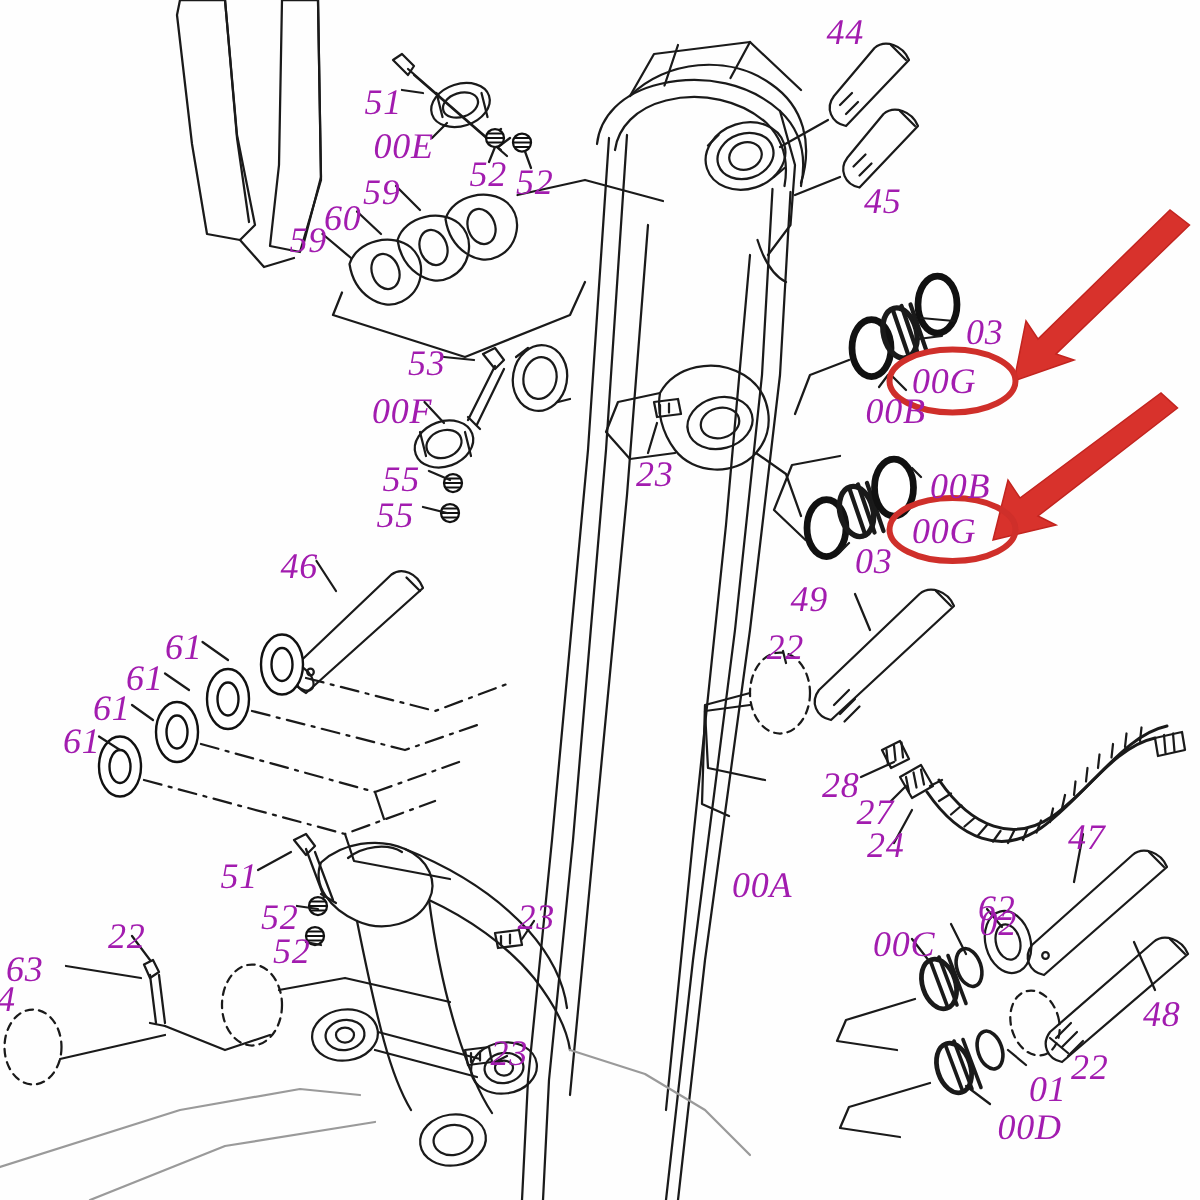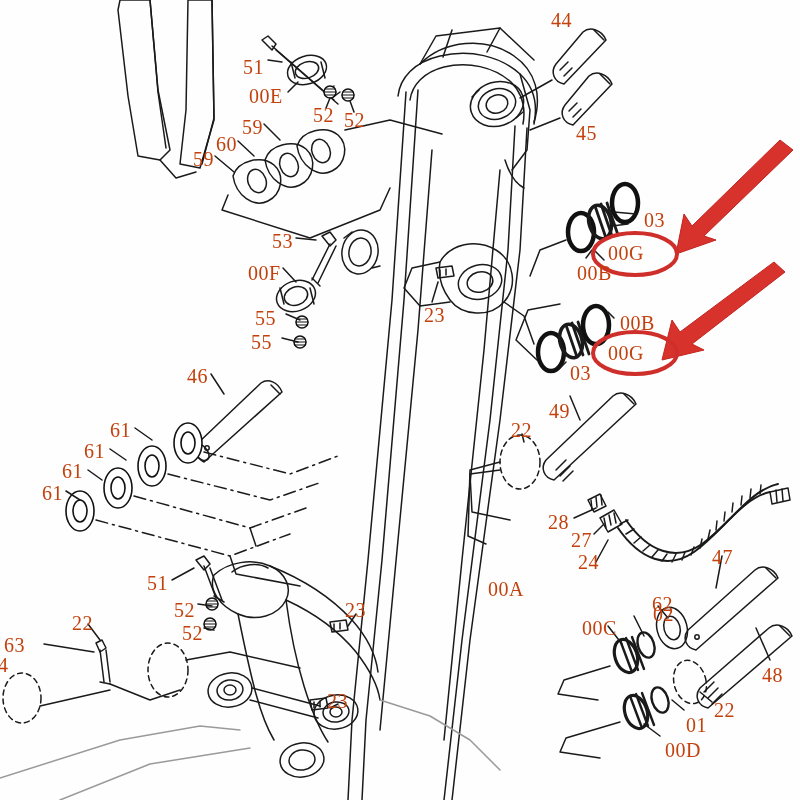--- a/index.html
+++ b/index.html
@@ -2,22 +2,22 @@
 <html><head>
 <meta charset="utf-8">
 <title>Parts Diagram</title>
 <style>
   html,body{margin:0;padding:0;background:#fff;}
   body{width:800px;height:800px;overflow:hidden;
        font-family:"Liberation Serif",serif;}
   #stage{position:relative;width:800px;height:800px;background:#fefefe;}
   #stage svg.layer{position:absolute;left:0;top:0;width:800px;height:800px;}
   .lbl{position:absolute;font-family:"Liberation Serif",serif;
-       font-size:20px;color:#c2410c;letter-spacing:.5px;white-space:nowrap;
-       line-height:1;}
+       font-size:24px;color:#a21caf;letter-spacing:.5px;white-space:nowrap;
+       line-height:1;font-style:italic;}
   .wm{position:absolute;left:276px;top:372px;width:250px;height:56px;}
   .wm svg{width:100%;height:100%;}
 </style>
 </head>
 <body>
 
 <div id="stage">
 
   <svg class="layer" viewBox="0 0 800 800">
     <defs>
@@ -365,21 +365,21 @@
       <div class="lbl" style="left: 577px; top: 263px;">00B</div>
       <div class="lbl" style="left: 272px; top: 231px;">53</div>
       <div class="lbl" style="left: 248px; top: 263px;">00F</div>
       <div class="lbl" style="left: 424px; top: 305px;">23</div>
       <div class="lbl" style="left: 255px; top: 308px;">55</div>
       <div class="lbl" style="left: 251px; top: 332px;">55</div>
       <div class="lbl" style="left: 620px; top: 313px;">00B</div>
       <div class="lbl" style="left: 608px; top: 343px;">00G</div>
       <div class="lbl" style="left: 570px; top: 363px;">03</div>
       <div class="lbl" style="left: 187px; top: 366px;">46</div>
-      <div class="lbl" style="left: 549px; top: 388px; margin-top: 13px;">49</div>
+      <div class="lbl" style="left: 527px; top: 388px;">49</div>
       <div class="lbl" style="left: 511px; top: 420px;">22</div>
       <div class="lbl" style="left: 110px; top: 420px;">61</div>
       <div class="lbl" style="left: 84px; top: 441px;">61</div>
       <div class="lbl" style="left: 62px; top: 461px;">61</div>
       <div class="lbl" style="left: 42px; top: 483px;">61</div>
       <div class="lbl" style="left: 548px; top: 512px;">28</div>
       <div class="lbl" style="left: 571px; top: 530px;">27</div>
       <div class="lbl" style="left: 578px; top: 552px;">24</div>
       <div class="lbl" style="left: 488px; top: 550px; margin-top: 29px;">00A</div>
       <div class="lbl" style="left: 712px; top: 547px;">47</div>

